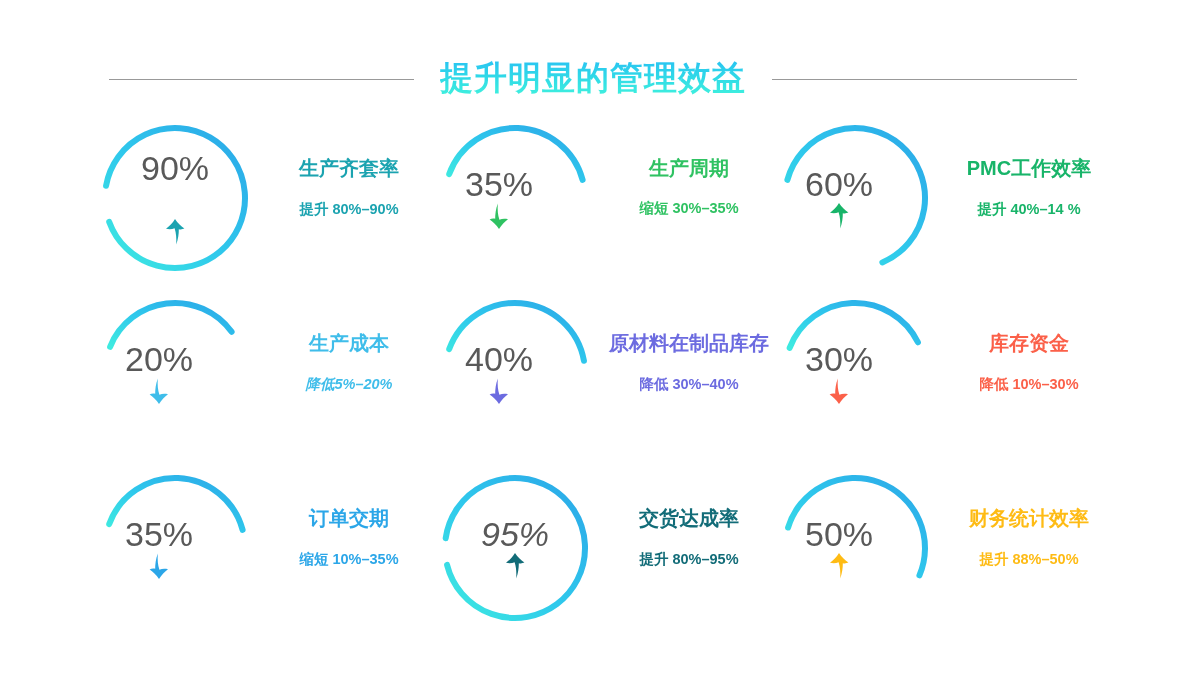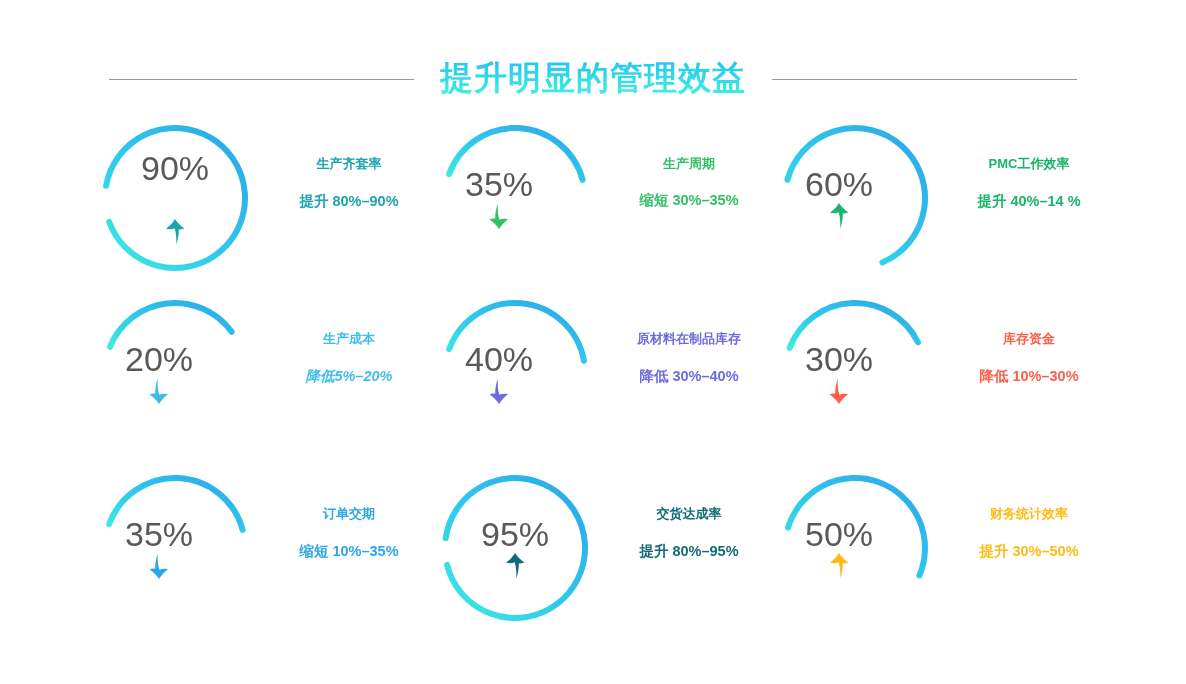--- a/index.html
+++ b/index.html
@@ -103,21 +103,21 @@
   }
   .texts {
     padding-top: 38px;
     margin-left: 8px;
     width: 175px;
     display: flex;
     flex-direction: column;
     align-items: center;
   }
   .label {
-    font-size: 13px;
+    font-size: 20px;
     font-weight: bold;
     white-space: nowrap;
     line-height: 1.2;
   }
   .sub {
     margin-top: 21px;
     font-size: 14.5px;
     font-weight: bold;
     white-space: nowrap;
     line-height: 1.2;
@@ -308,21 +308,21 @@
       <svg class="dial-svg" viewBox="0 0 160 160">
         <defs>
           <linearGradient id="ringgrad7" x1="1" y1="0" x2="0" y2="1">
             <stop offset="0%" stop-color="#2BA6E8"></stop>
             <stop offset="55%" stop-color="#2FC9EC"></stop>
             <stop offset="100%" stop-color="#3FEBE0"></stop>
           </linearGradient>
         </defs>
         <path d="M 10.68 70.26 A 70 70 0 1 1 12.08 96.93" fill="none" stroke="url(#ringgrad7)" stroke-width="6" stroke-linecap="round"></path>
       </svg>
-      <div class="dial-center" style="transform: translateX(0px);">
+      <div class="dial-center" style="transform: translateX(0px); font-style: italic;">
         <div class="pct">95%</div>
         <svg class="arrow" viewBox="0 0 22 26">
           <path d="M11 0 C13.6 4.2 17.4 7.6 20.4 9.6 C18.6 10.4 16.6 10.7 14.8 10.2 C14.9 14.6 14.2 20.2 12.2 25.6 C12.6 19.6 12.2 14.0 10.6 9.3 C8.0 10.4 5.0 10.5 2.0 9.8 C5.2 7.4 8.6 4.0 11 0 Z" fill="#126C78"></path>
         </svg>
       </div>
     </div>
     <div class="texts">
       <div class="label" style="color:#126C78;">交货达成率</div>
       <div class="sub" style="color:#126C78;">提升 80%–95%</div>
     </div>
@@ -341,18 +341,18 @@
       </svg>
       <div class="dial-center" style="transform: translateX(-16px);">
         <div class="pct">50%</div>
         <svg class="arrow" viewBox="0 0 22 26">
           <path d="M11 0 C13.6 4.2 17.4 7.6 20.4 9.6 C18.6 10.4 16.6 10.7 14.8 10.2 C14.9 14.6 14.2 20.2 12.2 25.6 C12.6 19.6 12.2 14.0 10.6 9.3 C8.0 10.4 5.0 10.5 2.0 9.8 C5.2 7.4 8.6 4.0 11 0 Z" fill="#FEBB14"></path>
         </svg>
       </div>
     </div>
     <div class="texts">
       <div class="label" style="color:#FEBB14;">财务统计效率</div>
-      <div class="sub" style="color:#FEBB14;">提升 30%–50%</div>
+      <div class="sub" style="color:#FEBB14;">提升 88%–50%</div>
     </div>
   </div>
     </div>
 
 </div>
 
 </body></html>

